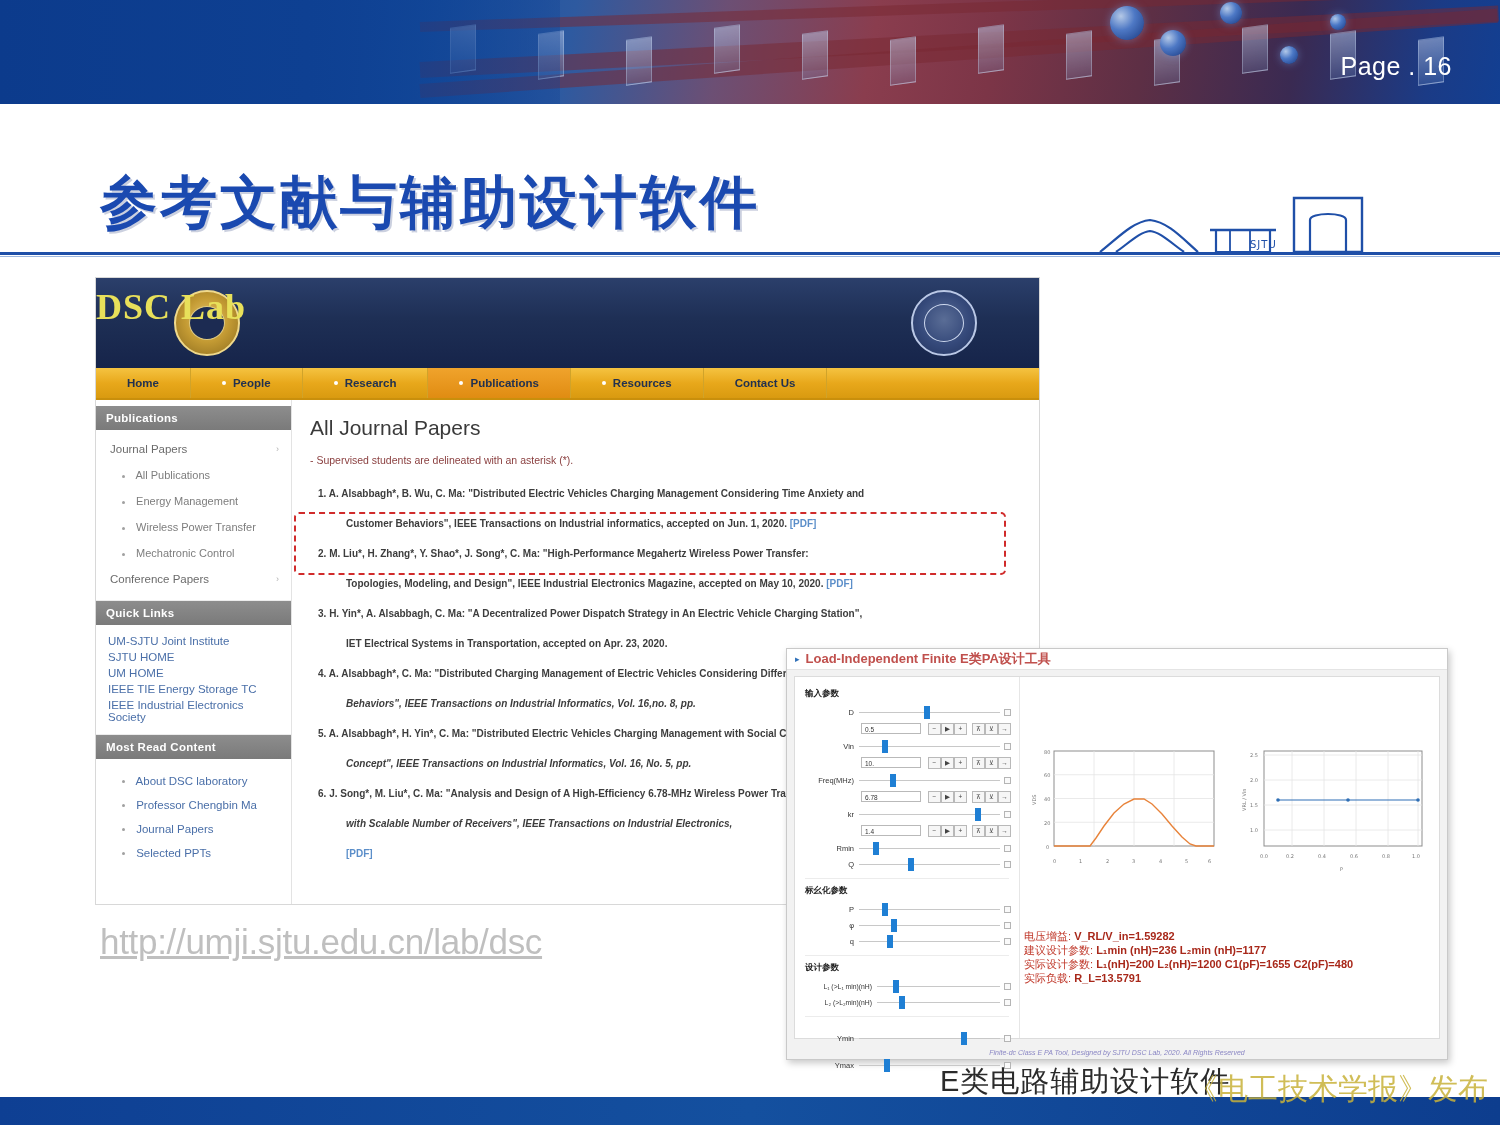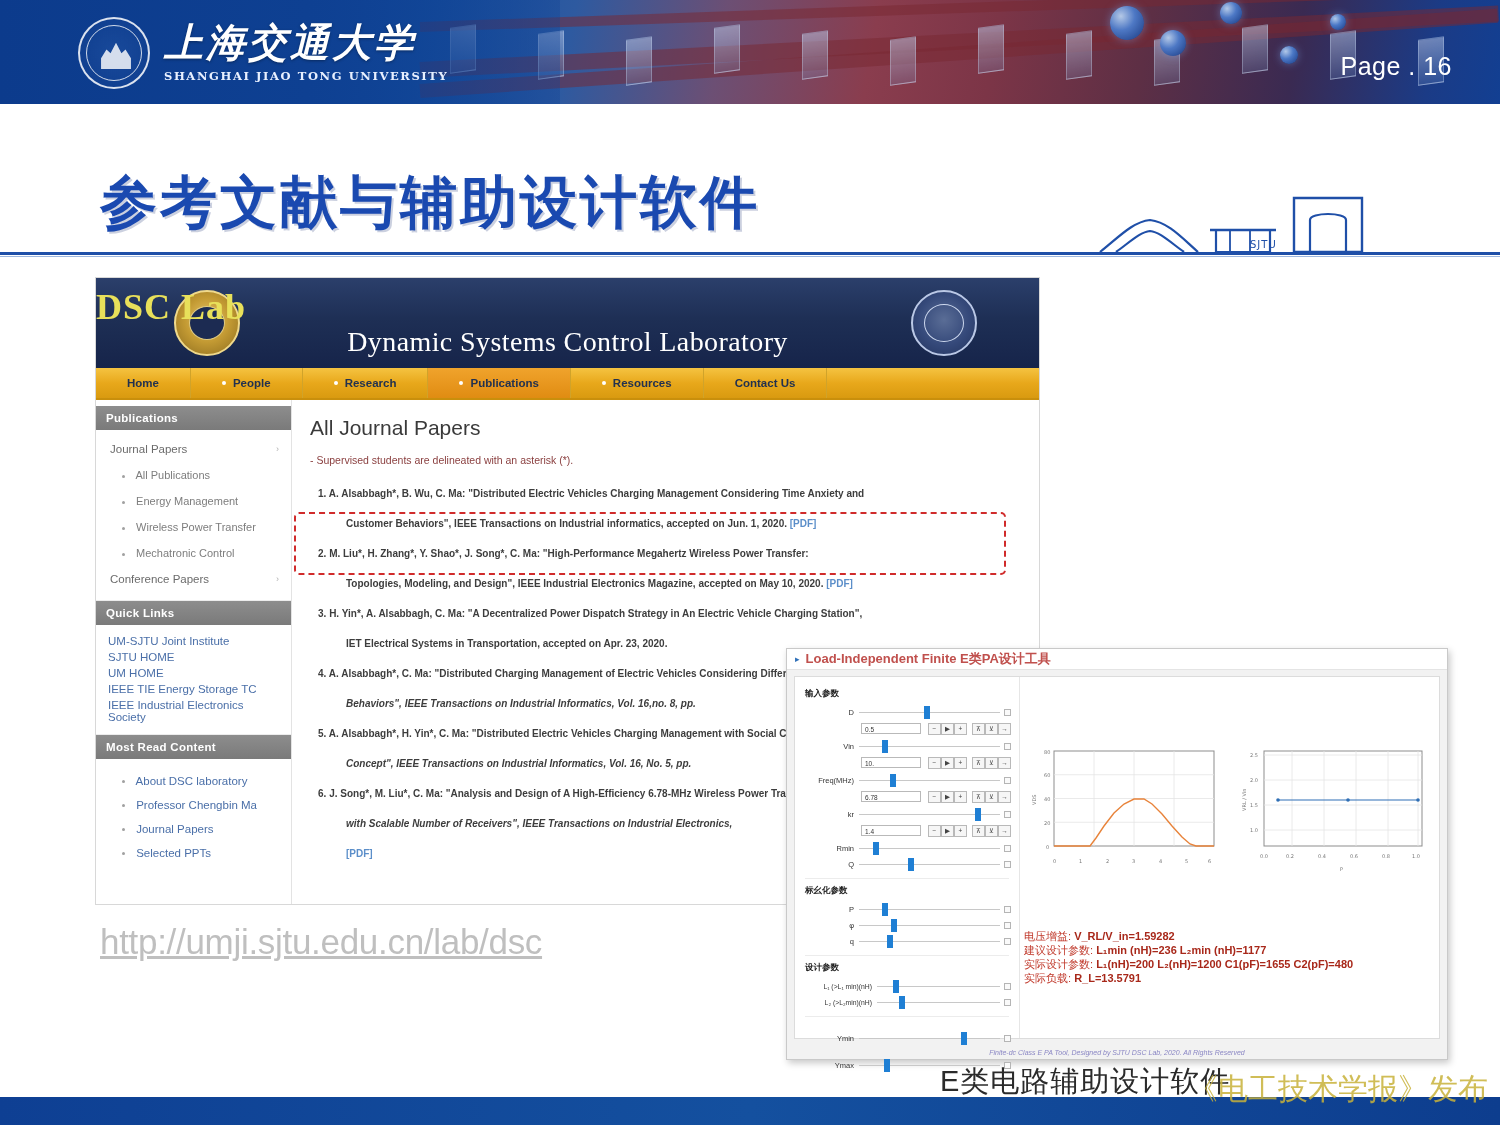--- a/index.html
+++ b/index.html
@@ -320,27 +320,20 @@
       <div class="roof-tile" style="left: 910px; top: 32px;"></div>
       <div class="roof-tile" style="left: 998px; top: 38px;"></div>
       <div class="roof-orb" style="left: 690px; top: 6px; width: 34px; height: 34px;"></div>
       <div class="roof-orb" style="left: 740px; top: 30px; width: 26px; height: 26px;"></div>
       <div class="roof-orb" style="left: 800px; top: 2px; width: 22px; height: 22px;"></div>
       <div class="roof-orb" style="left: 860px; top: 46px; width: 18px; height: 18px;"></div>
       <div class="roof-orb" style="left: 910px; top: 14px; width: 16px; height: 16px;"></div>
     </div>
   <div id="header-left-fade"></div>
 
-  <div id="sjtu-logo-lockup">
-    <div id="sjtu-seal"></div>
-    <div>
-      <div id="sjtu-wordmark-cn">上海交通大学</div>
-      <div id="sjtu-wordmark-en">SHANGHAI JIAO TONG UNIVERSITY</div>
-    </div>
-  </div>
 
   <div id="page-number">Page . 16</div>
 </div>
 
 <div id="slide-title">参考文献与辅助设计软件</div>
 <div id="title-rule"></div>
 <div id="title-rule2"></div>
 
 <svg id="gate-deco" viewBox="0 0 330 72">
   <path d="M2 66 C20 52 34 36 52 34 C70 36 84 52 100 66" fill="none" stroke="#1f4fa8" stroke-width="2.2"></path>
@@ -351,21 +344,20 @@
   <path d="M196 12 L196 66 L264 66 L264 12 Z" fill="none" stroke="#1f4fa8" stroke-width="2.4"></path>
   <path d="M212 66 L212 34 C212 26 248 26 248 34 L248 66" fill="none" stroke="#1f4fa8" stroke-width="2.2"></path>
   <text x="152" y="62" font-family="DejaVu Sans, sans-serif" font-size="10" fill="#1f4fa8" letter-spacing="1">SJTU</text>
 </svg>
 
 <div id="dsc-site">
 
   <div id="dsc-banner">
     <div class="dsc-crest" id="dsc-crest-left"></div>
     <div id="dsc-title">DSC Lab</div>
-    <div id="dsc-subtitle">Dynamic Systems Control Laboratory</div>
     <div class="dsc-crest" id="dsc-crest-right"></div>
   </div>
 
   <div id="dsc-nav">
     <div class="dsc-nav-item">
       <span>Home</span>
     </div>
     <div class="dsc-nav-item">
       <span class="bullet"></span>
       <span>People</span>

